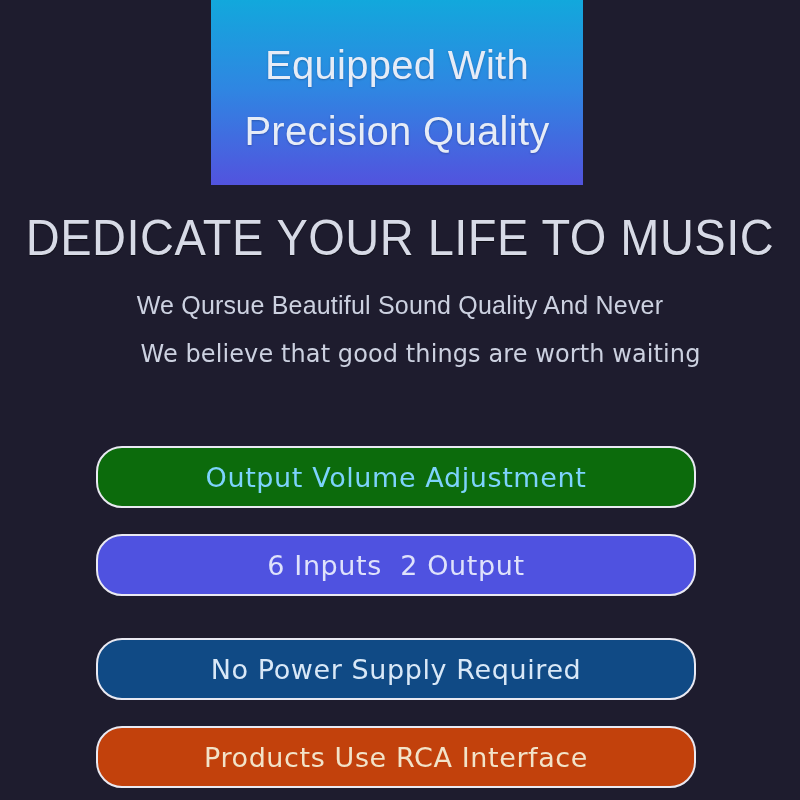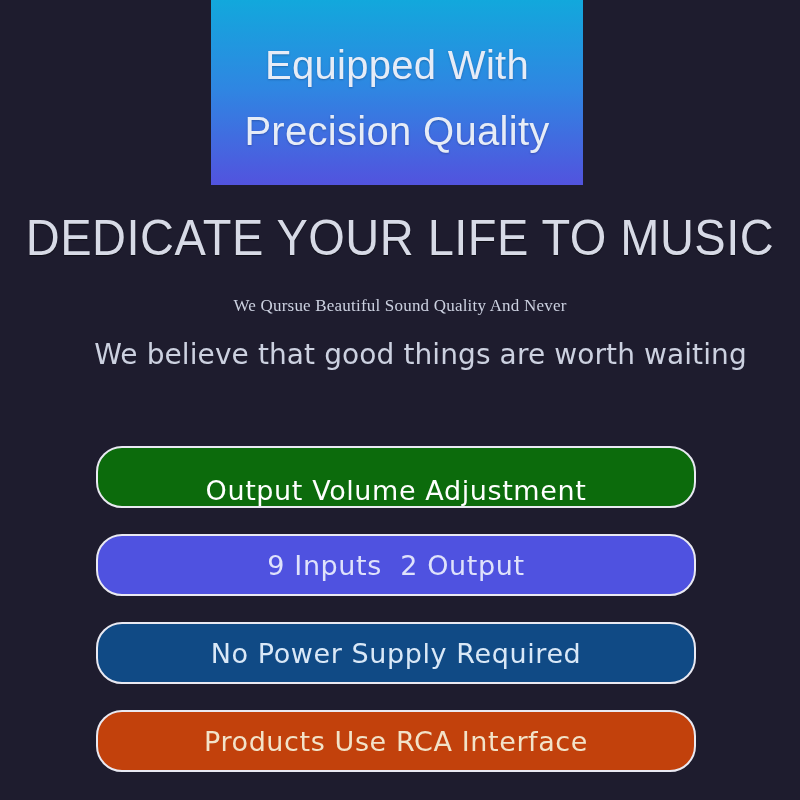--- a/index.html
+++ b/index.html
@@ -70,30 +70,30 @@
   
   .subcopy {
     position: absolute;
     top: 281px;
     left: 0;
     width: 800px;
     text-align: center;
   }
   .subcopy-line {
     color: #ccd1e0;
-    font-family: Liberation Serif, serif;
-    font-size: 17px;
+    font-family: Liberation Sans, sans-serif;
+    font-size: 25px;
     font-weight: 400;
     line-height: 49px;
     letter-spacing: 0.2px;
     white-space: nowrap;
   }
   .subcopy-line.geometric {
     font-family: "DejaVu Sans", sans-serif;
-    font-size: 28px;
+    font-size: 24px;
     letter-spacing: 0.1px;
     margin-left: 41px;
   }
 
   
   .pill-stack {
     position: absolute;
     top: 446px;
     left: 96px;
     width: 600px;
@@ -109,23 +109,23 @@
     align-items: center;
     justify-content: center;
     box-sizing: border-box;
     font-family: "DejaVu Sans", sans-serif;
     font-size: 27px;
     font-weight: 400;
     letter-spacing: 0.6px;
     white-space: pre;
     user-select: none;
   }
-  .pill-green  { background: #0c6b0c; color: #ffffff; align-items: flex-end; }
+  .pill-green  { background: #0c6b0c; color: #7dd3fc; }
   .pill-purple { background: #4f52e0; color: #dfe2fb; }
-  .pill-navy   { background: #104a85; color: #d9e8f7; }
+  .pill-navy   { background: #104a85; color: #d9e8f7; margin-top: 16px; }
   .pill-brown  { background: #c2410c; color: #f2e3c9; }
 </style>
 </head>
 <body>
 
 <div id="promo-page">
 
   <div class="banner">
     <div class="banner-line">Equipped With</div>
     <div class="banner-line">Precision Quality</div>
@@ -136,21 +136,21 @@
   <div class="subcopy">
     <div class="subcopy-line">We Qursue Beautiful Sound Quality And Never</div>
     <div class="subcopy-line geometric">We believe that good things are worth waiting</div>
   </div>
 
   <div class="pill-stack">
     <div class="pill pill-green">
       <span>Output Volume Adjustment</span>
     </div>
     <div class="pill pill-purple">
-      <span>9 Inputs  2 Output</span>
+      <span>6 Inputs  2 Output</span>
     </div>
     <div class="pill pill-navy">
       <span>No Power Supply Required</span>
     </div>
     <div class="pill pill-brown">
       <span>Products Use RCA Interface</span>
     </div>
   </div>
 
 </div>

